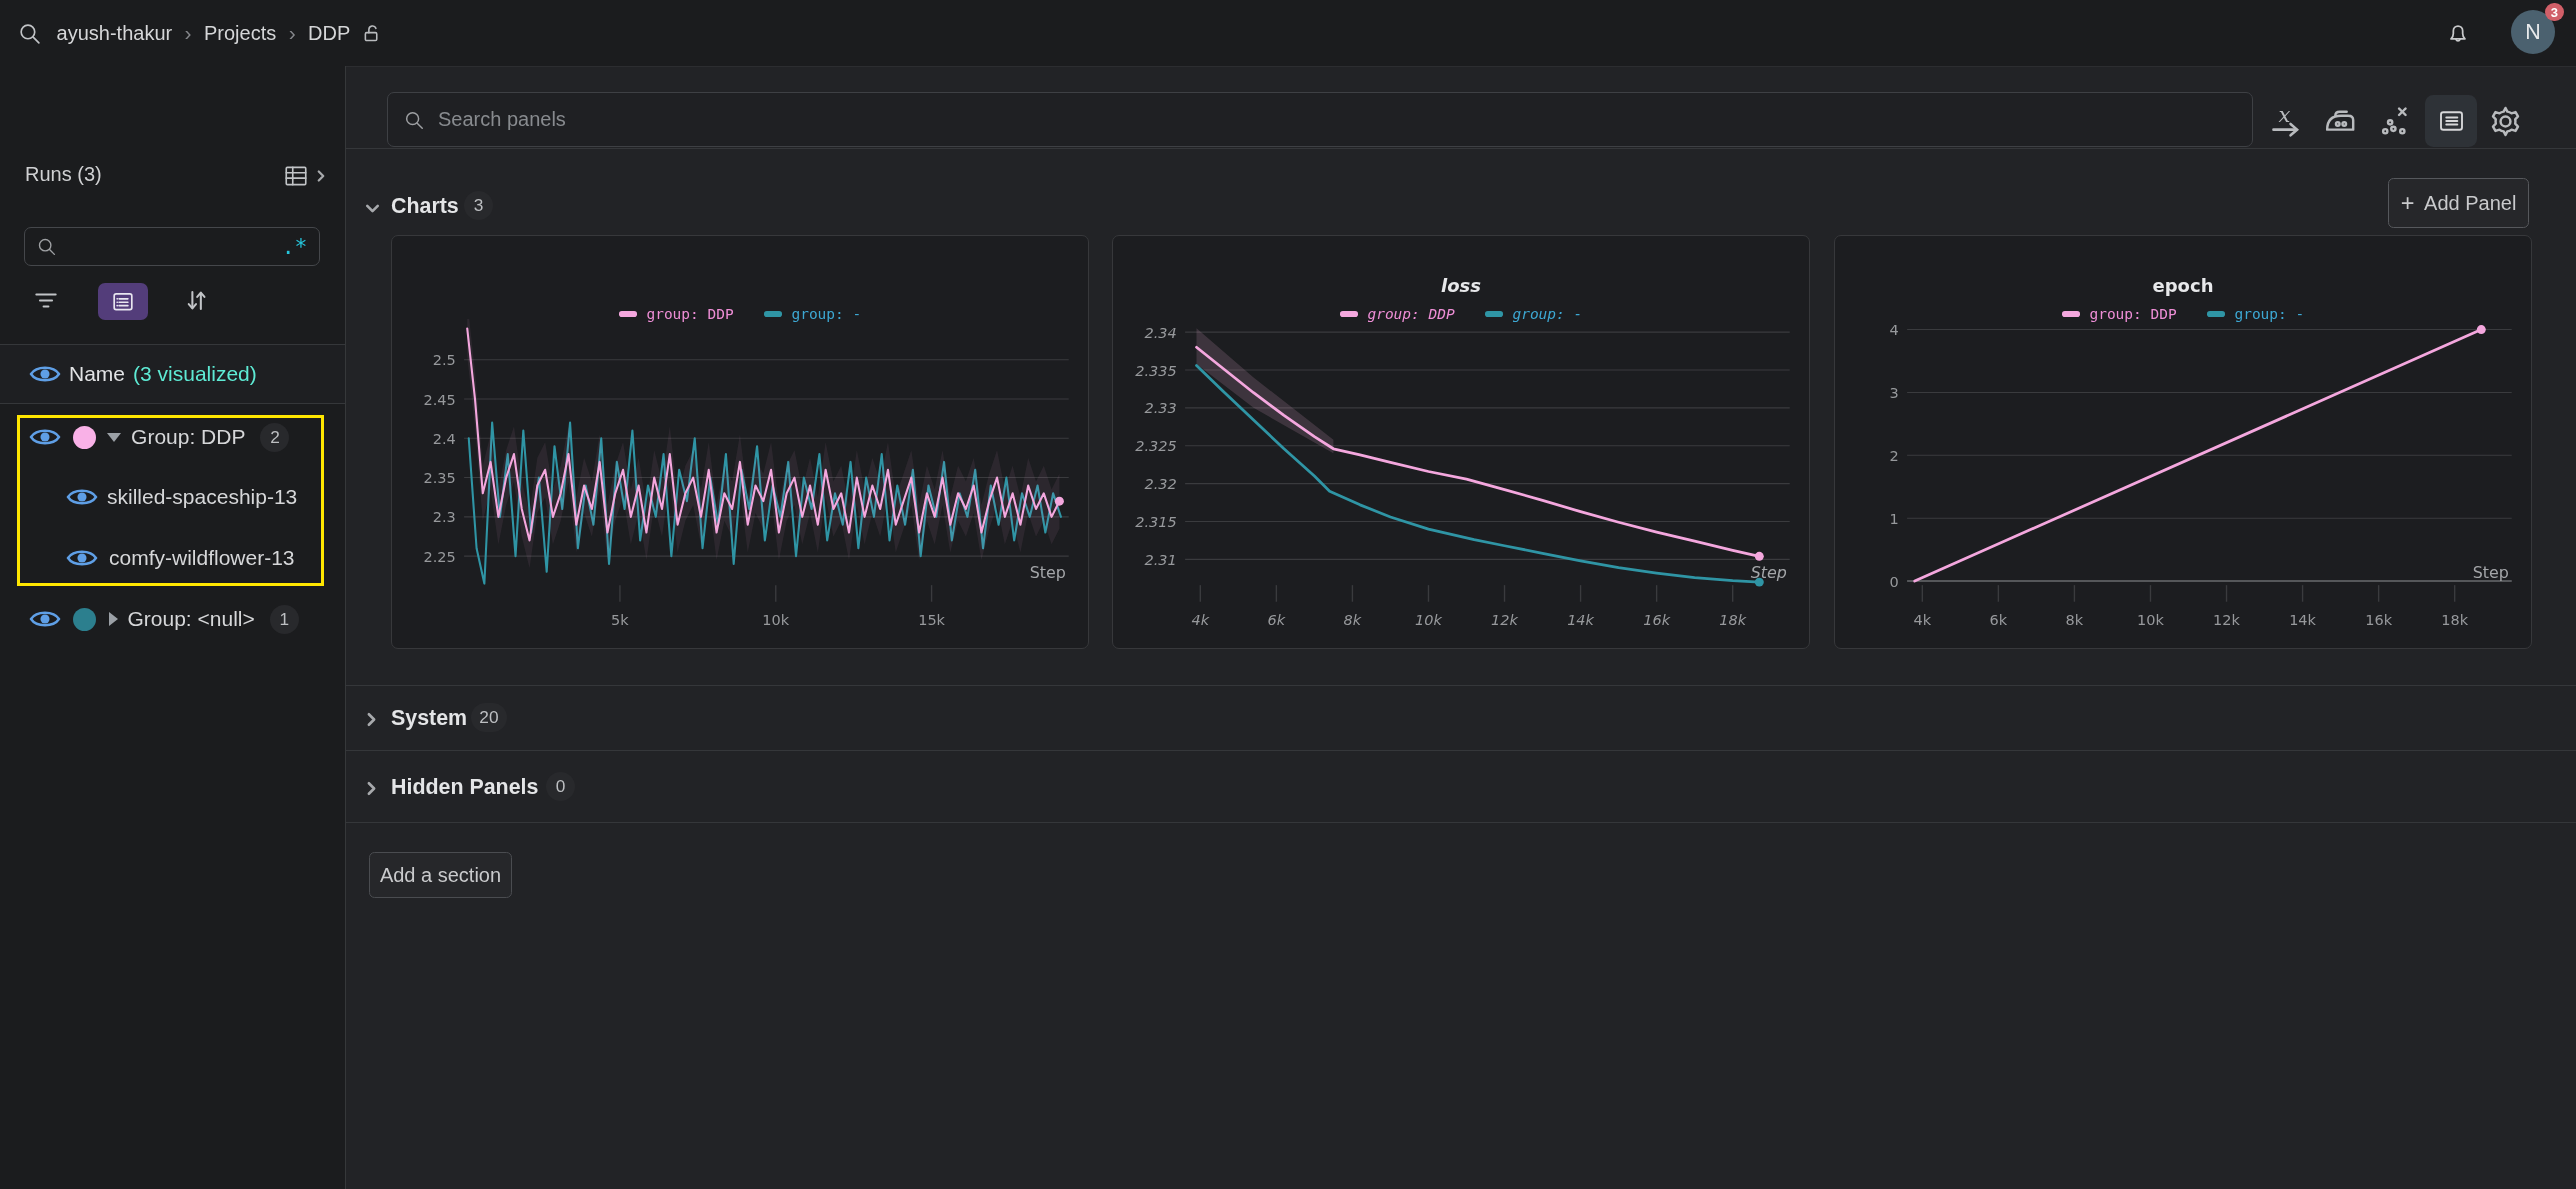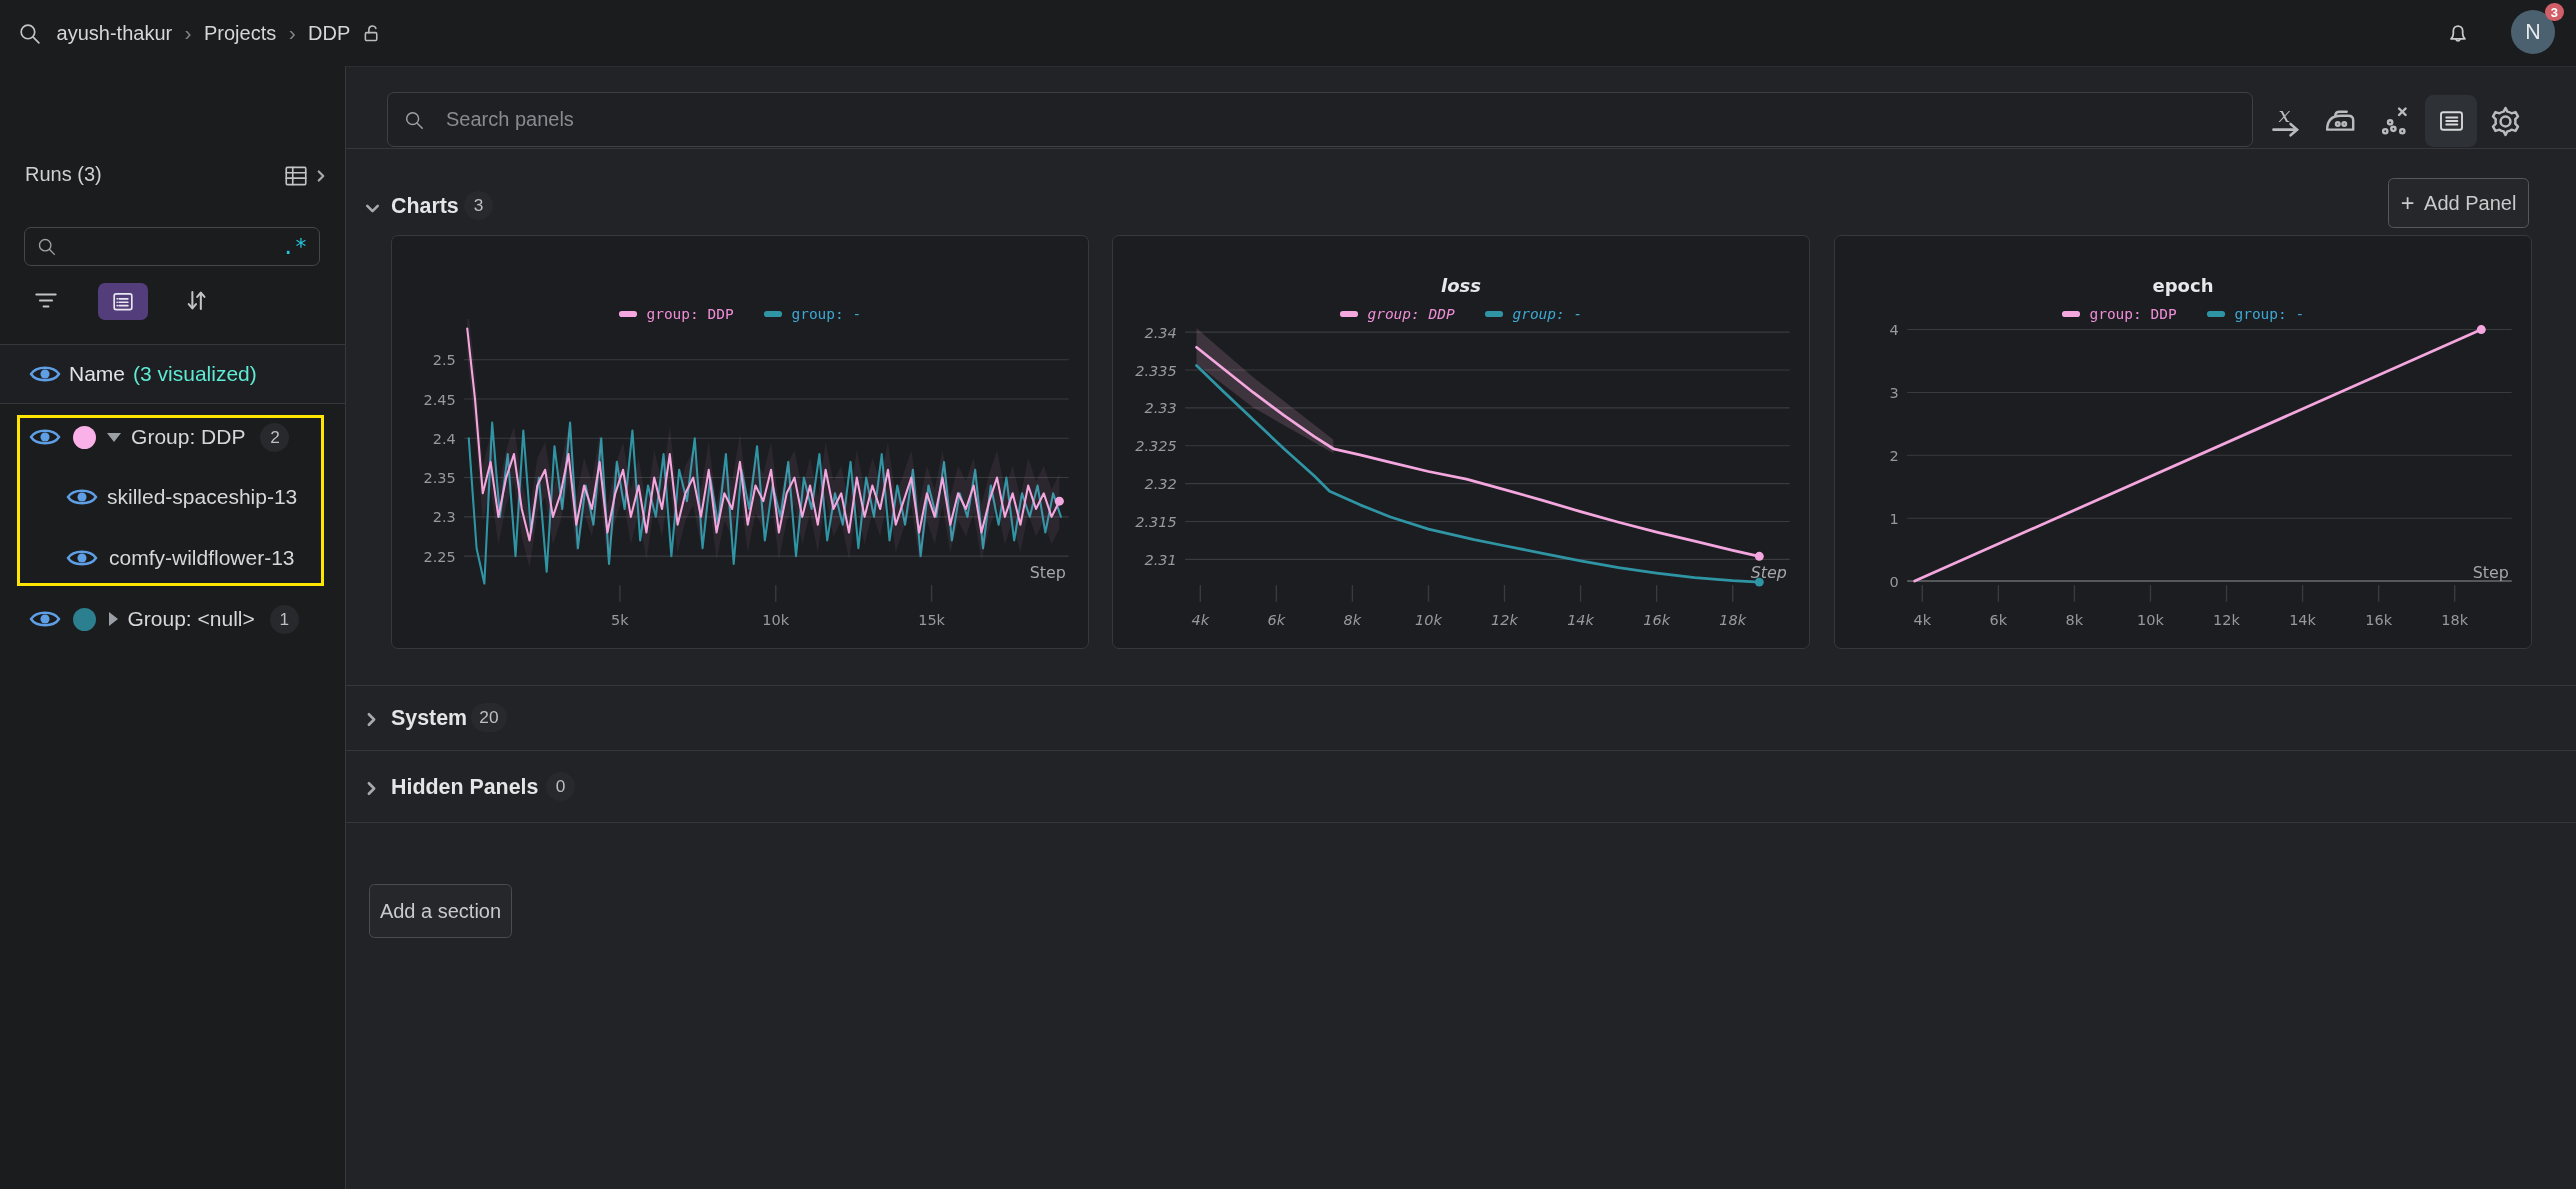--- a/index.html
+++ b/index.html
@@ -26,21 +26,21 @@
   .srow .lbl{font-size:21px;color:#d6d7d9;white-space:nowrap;}
   .dot{width:23px;height:23px;border-radius:50%;}
   .tri-d{width:0;height:0;border-left:7.6px solid transparent;border-right:7.6px solid transparent;border-top:9.7px solid #9ba0a6;}
   .tri-r{width:0;height:0;border-top:7.6px solid transparent;border-bottom:7.6px solid transparent;border-left:9.7px solid #9ba0a6;}
   .divider{position:absolute;height:0;border-top:1.4px solid #35373a;}
   #yellow-box{position:absolute;left:17.3px;top:349px;width:301px;height:165px;border:3.5px solid #ffe600;pointer-events:none;}
   
   .search-panels{position:absolute;left:387px;top:92px;width:1866px;height:55px;border:1.4px solid #3e4044;
                  border-radius:7px;background:#1f2023;display:flex;align-items:center;padding:0 15px;box-sizing:border-box;}
   .search-panels input{background:transparent;border:none;outline:none;color:#3b82f6;font-size:20px;
-                       font-family:"Liberation Sans",sans-serif;margin-left:19px;width:80%;}
+                       font-family:"Liberation Sans",sans-serif;margin-left:11px;width:80%;}
   .search-panels input::placeholder{color:#888b8f;}
   .tool-ic{position:absolute;top:101px;width:41px;height:41px;color:#b9bbbe;display:flex;align-items:center;justify-content:center;}
   .tool-active{position:absolute;top:95px;width:52px;height:52px;background:#2e3237;border-radius:8.3px;
                display:flex;align-items:center;justify-content:center;color:#d7d8da;}
   .sec-chev{stroke:#a7a9ac;fill:none;stroke-width:2;stroke-linecap:round;stroke-linejoin:round;}
   .sec-label{font-size:21.4px;font-weight:600;color:#e4e5e7;}
   .btn{border:1.4px solid #56585c;border-radius:5.5px;color:#c9cacc;font-size:20px;display:flex;
        align-items:center;justify-content:center;background:#26272a;box-sizing:border-box;}
   
   .panel{position:absolute;top:235px;width:698px;height:414px;background:#1c1d20;border:1.4px solid #37383b;
@@ -416,17 +416,17 @@
   <div class="divider" style="left:346px;top:750px;width:2230px;"></div>
   <span class="icon abs" style="left:361px;top:778px;">
     <svg class="sec-chev" width="21" height="21" viewBox="0 0 16 16">
         <polyline points="6,4 10,8 6,12"></polyline>
       </svg>
   </span>
   <span class="sec-label abs" style="left:391px;top:775px;">Hidden Panels</span>
   <span class="pill abs" style="left:546px;top:772px;">0</span>
 
   <div class="divider" style="left:346px;top:822px;width:2230px;"></div>
-  <div class="btn abs" style="left:369px;top:884px;width:143px;height:54px;border-width:1.4px;border-color:#4a4c50;">
+  <div class="btn abs" style="left:369px;top:852px;width:143px;height:46px;border-width:1.4px;border-color:#4a4c50;">
     <span>Add a section</span>
   </div>
 </div>
 
 
 </body></html>

